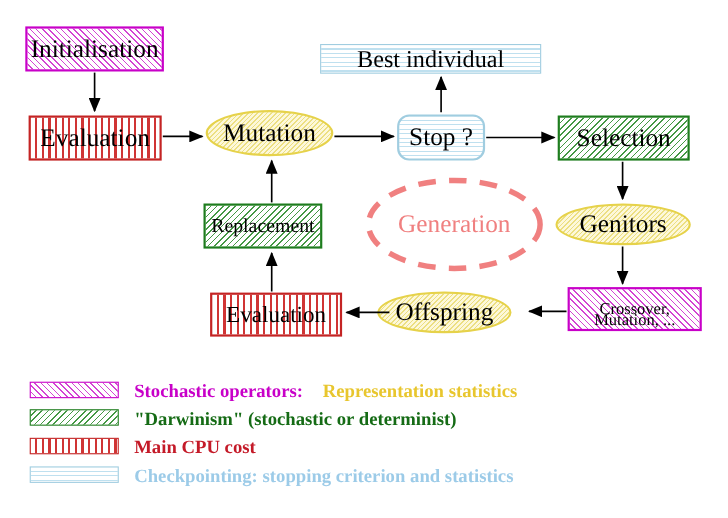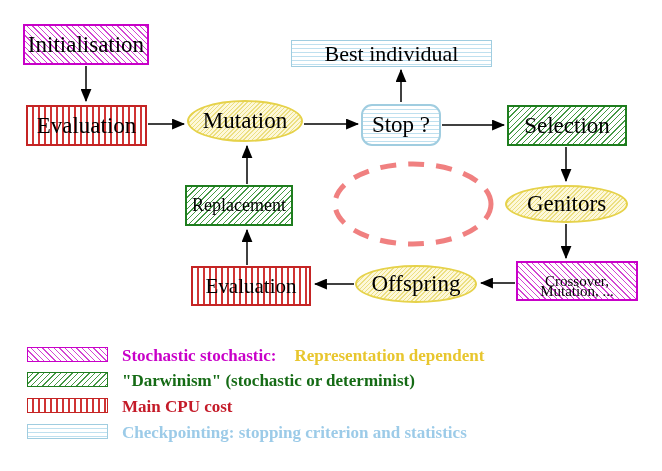--- a/index.html
+++ b/index.html
@@ -40,21 +40,21 @@
   
   .n-initialisation{left:23px;top:24px;width:126px;height:41px;font-size:23px;}
   .n-evaluation-top{left:26px;top:105px;width:121px;height:41px;font-size:23px;}
   .n-parents{left:187px;top:100px;width:116px;height:42px;font-size:23px;}
   .n-best-individual{left:291px;top:40px;width:201px;height:27px;font-size:22px;}
   .n-stop{left:361px;top:104px;width:80px;height:42px;font-size:23px;}
   .n-selection{left:507px;top:105px;width:120px;height:41px;font-size:23px;}
   .n-genitors{left:505px;top:185px;width:123px;height:38px;font-size:23px;}
   .n-replacement{left:185px;top:185px;width:108px;height:41px;font-size:18px;}
   .n-evaluation-bottom{left:191px;top:266px;width:120px;height:40px;font-size:21px;}
-  .n-offspring{left:355px;top:265px;width:122px;height:38px;font-size:23px;}
+  .n-offspring{left:343px;top:265px;width:122px;height:38px;font-size:23px;}
   .n-crossover{left:516px;top:261px;width:122px;height:40px;font-size:15px;line-height:1.2;}
   .n-crossover .stack{display:block;}
   .n-generation-label{
     left:333px;top:190px;width:160px;height:28px;font-size:23px;
     color:#f08080;border:none;background:none;
   }
 
   
   .overlay{position:absolute;left:0;top:0;width:662px;height:471px;pointer-events:none;z-index:3;}
   .node{z-index:2;}
@@ -120,20 +120,23 @@
   </div>
 
   <div class="node hatch-cyan rounded n-stop">
     <span>Stop ?</span>
   </div>
 
   <div class="node hatch-green n-selection">
     <span>Selection</span>
   </div>
 
+  <div class="node n-generation-label">
+    <span>Generation</span>
+  </div>
 
   <div class="node hatch-yellow ellipse n-genitors">
     <span>Genitors</span>
   </div>
 
   <div class="node hatch-green n-replacement">
     <span>Replacement</span>
   </div>
 
   <div class="node hatch-red n-evaluation-bottom">
@@ -144,21 +147,21 @@
     <span>Offspring</span>
   </div>
 
   <div class="node hatch-magenta n-crossover">
     <span class="stack">Crossover,</span>
     <span class="stack" style="position:absolute;top:19px;left:0;right:0;">Mutation, ...</span>
   </div>
 
   <div class="legend-swatch hatch-magenta lg-row1"></div>
   <div class="legend-label lg-t1">
-    <span>Stochastic stochastic:</span><span class="lg-secondary">Representation dependent</span>
+    <span>Stochastic operators:</span><span class="lg-secondary">Representation statistics</span>
   </div>
 
   <div class="legend-swatch hatch-green lg-row2"></div>
   <div class="legend-label lg-t2">
     <span>"Darwinism" (stochastic or determinist)</span>
   </div>
 
   <div class="legend-swatch hatch-red lg-row3"></div>
   <div class="legend-label lg-t3">
     <span>Main CPU cost</span>

